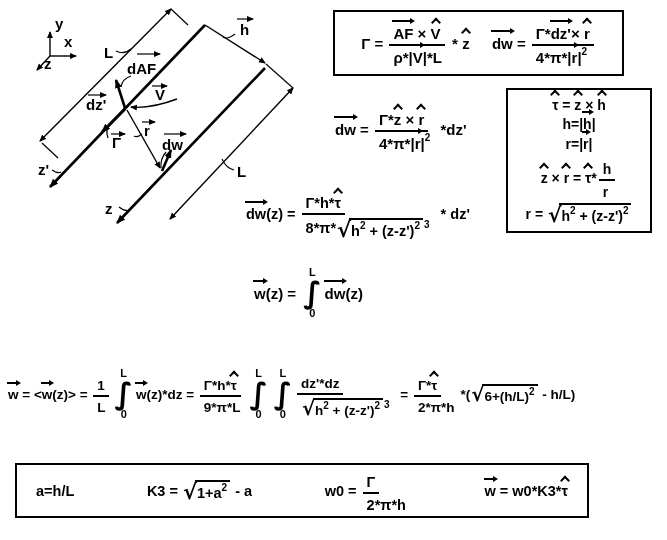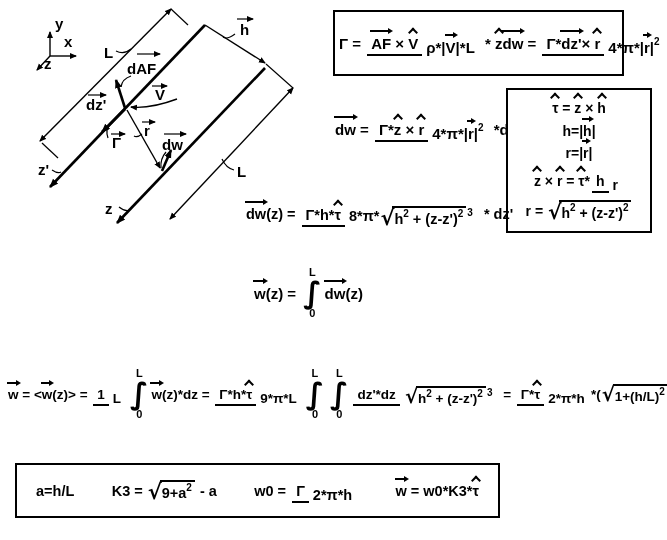--- a/index.html
+++ b/index.html
@@ -5,21 +5,21 @@
   html,body{margin:0;padding:0;}
   body{
     width:667px;height:540px;position:relative;overflow:hidden;
     background:#ffffff;color:#000;
     font-family:"Liberation Sans",sans-serif;font-weight:bold;
   }
   
   .fml{position:absolute;display:flex;align-items:center;font-size:15px;}
   .mrow{display:inline-flex;align-items:center;}
   .tok{white-space:pre;}
-  .frac{display:inline-flex;flex-direction:row;align-items:flex-end;margin:0 2px;}
+  .frac{display:inline-flex;flex-direction:column;align-items:flex-start;margin:0 2px;}
   .fnum,.fden{display:inline-flex;align-items:center;justify-content:center;}
   .fnum{border-bottom:2px solid #000;padding:5px 4px 2px;}
   .fden{padding:3px 4px 0;}
   .acc{position:relative;display:inline-block;white-space:pre;}
   .vec-arrow{position:absolute;top:-7px;left:-1px;right:-1px;height:6px;}
   .vec-arrow::before{content:"";position:absolute;left:0;right:3px;bottom:2px;border-top:2px solid #000;}
   .vec-arrow::after{content:"";position:absolute;right:-1px;bottom:0;width:0;height:0;
     border-left:5px solid #000;border-top:3px solid transparent;border-bottom:3px solid transparent;}
   .hat-mark{position:absolute;top:-6px;left:50%;width:5px;height:5px;
     border-top:2px solid #000;border-left:2px solid #000;
@@ -34,21 +34,21 @@
   .int-hi{margin-bottom:1px;}
   .int-lo{margin-top:1px;}
   .int-sign{font-size:30px;line-height:0.95;font-family:"DejaVu Sans",sans-serif;font-weight:bold;}
   
   .mbox{position:absolute;border:2px solid #000;box-sizing:border-box;background:#fff;}
   #box-top{left:333px;top:10px;width:291px;height:66px;display:flex;align-items:center;
     justify-content:space-evenly;padding:0 4px;}
   #box-defs{left:506px;top:88px;width:146px;height:145px;display:flex;flex-direction:column;
     align-items:center;justify-content:space-evenly;padding:3px 0;font-size:14px;}
   #box-defs .fml{position:static;font-size:14px;}
-  #box-result{left:15px;top:463px;width:485px;height:55px;display:flex;align-items:center;
+  #box-result{left:15px;top:463px;width:574px;height:55px;display:flex;align-items:center;
     justify-content:space-between;padding:0 19px;font-size:14.5px;}
   #box-result .fml{position:static;font-size:14.5px;}
   #box-top .fml{position:static;}
   
   #f-dw-expanded{left:335px;top:98px;height:62px;}
   #f-dw-z{left:246px;top:183px;height:62px;font-size:14.5px;}
   #f-w-z{left:254px;top:256px;height:74px;}
   #f-w-avg{left:8px;top:355px;height:78px;width:658px;font-size:13.5px;}
   
   #diagram{position:absolute;left:0;top:0;}
@@ -395,21 +395,21 @@
           <span class="mrow">
             <span class="tok">2*π*h</span>
           </span>
         </span>
       </span>
       <span class="tok">*(</span>
       <span class="sqrt">
         <span class="rad-sign">√</span>
         <span class="rad-body">
           <span class="mrow">
-            <span class="tok">1+(h/L)</span>
+            <span class="tok">6+(h/L)</span>
             <span class="sup">2</span>
           </span>
         </span>
       </span>
       <span class="tok"> - h/L)</span>
     </span>
   </div>
 
 <div id="box-result" class="mbox">
   <div class="fml">
@@ -417,21 +417,21 @@
         <span class="tok">a=h/L</span>
       </span>
     </div>
   <div class="fml">
       <span class="mrow">
         <span class="tok">K3 = </span>
         <span class="sqrt">
           <span class="rad-sign">√</span>
           <span class="rad-body">
             <span class="mrow">
-              <span class="tok">9+a</span>
+              <span class="tok">1+a</span>
               <span class="sup">2</span>
             </span>
           </span>
         </span>
         <span class="tok"> - a</span>
       </span>
     </div>
   <div class="fml">
       <span class="mrow">
         <span class="tok">w0 = </span>

